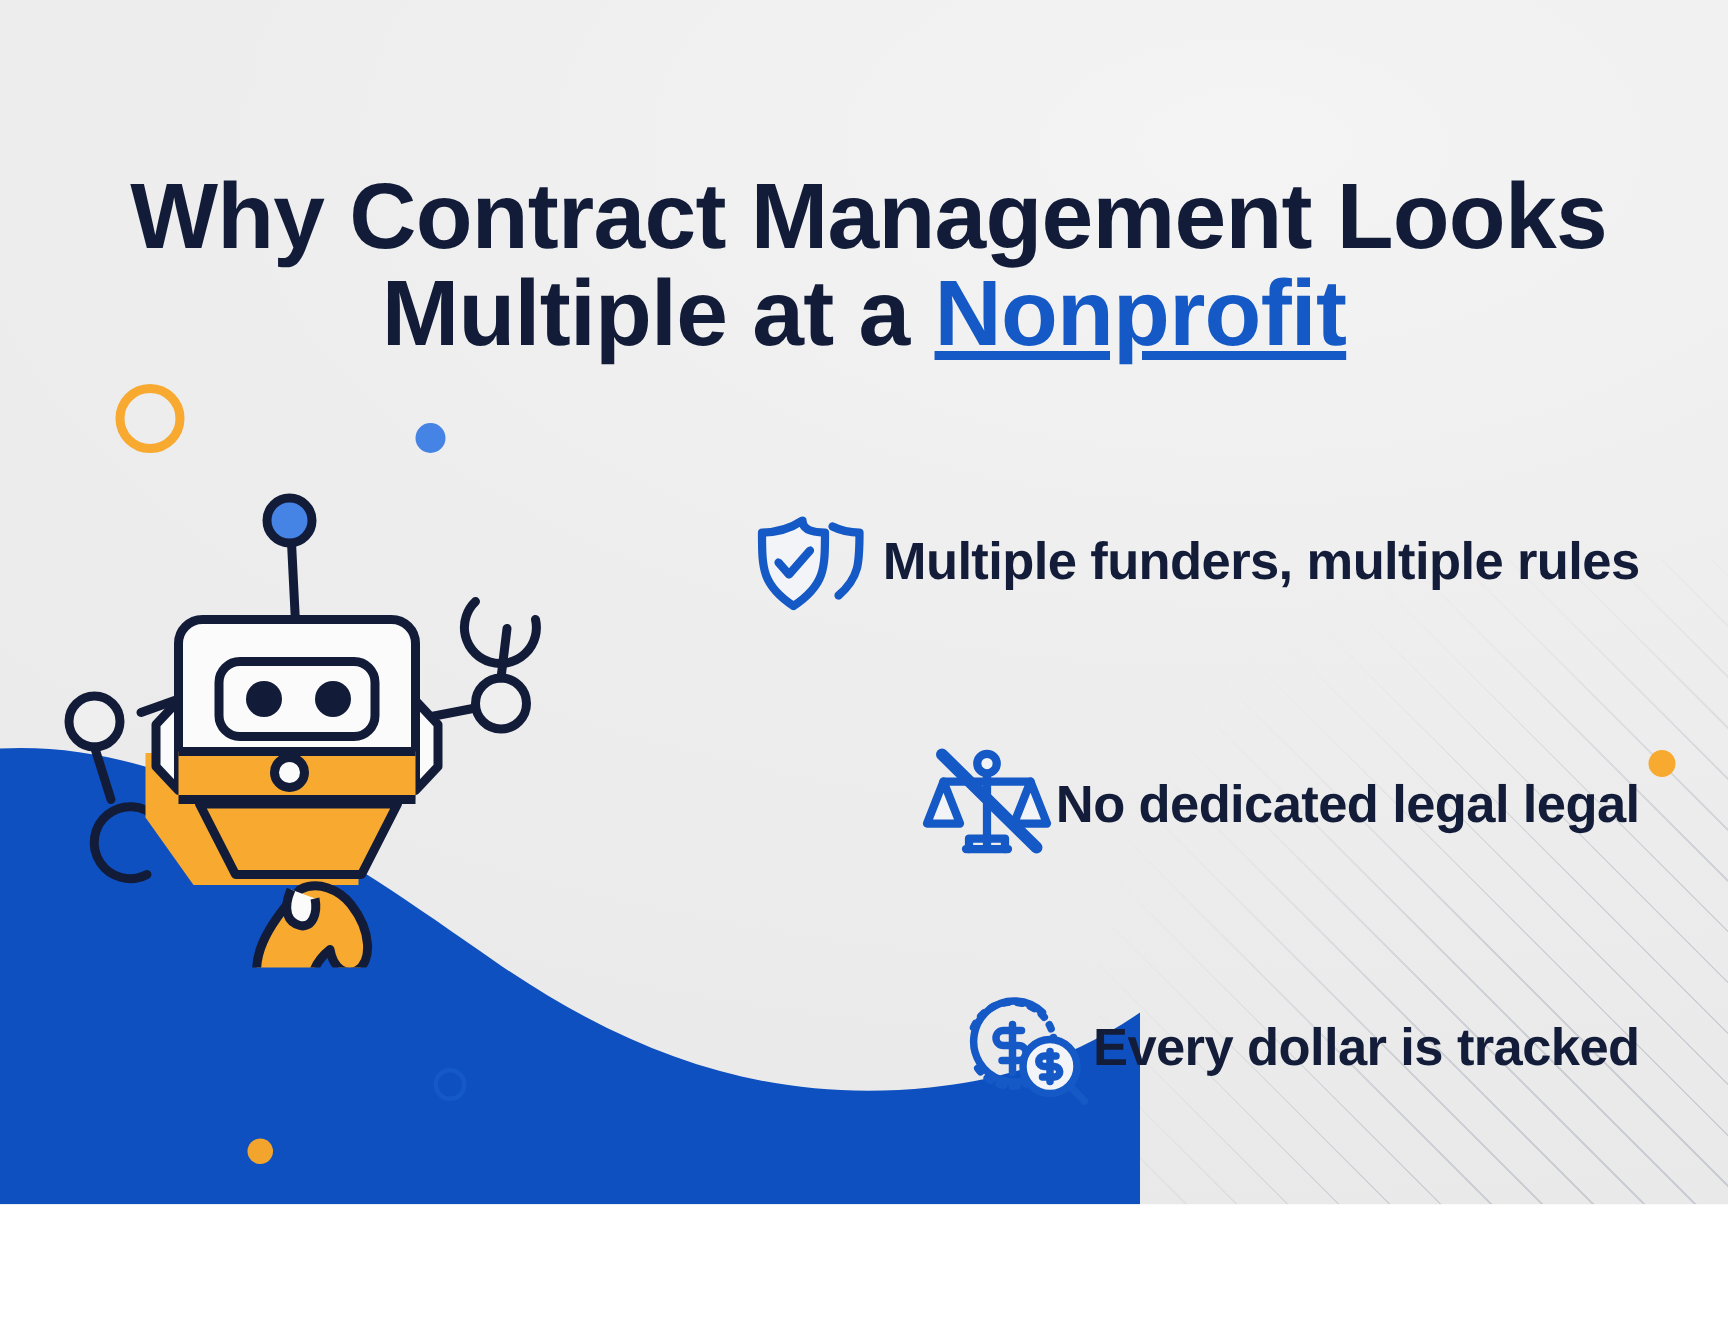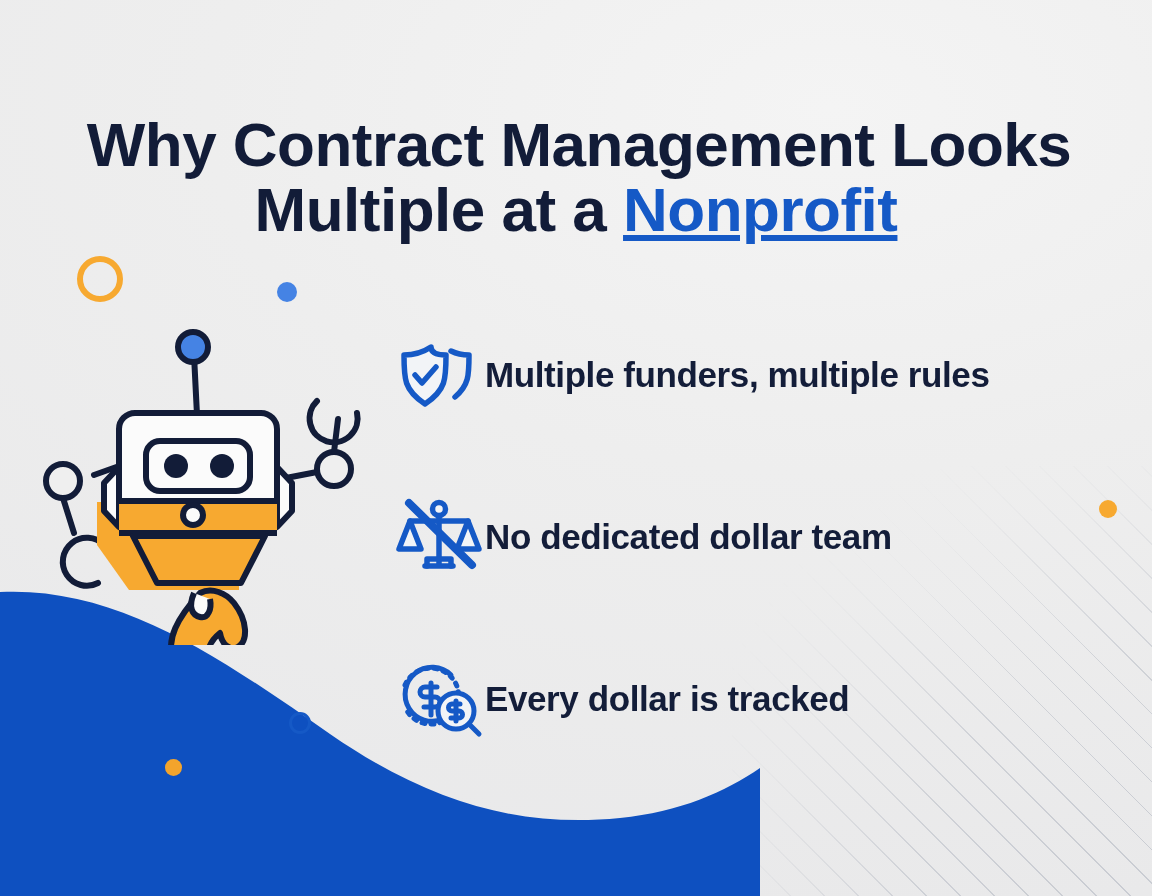--- a/index.html
+++ b/index.html
@@ -3,21 +3,21 @@
 <meta charset="utf-8">
 <style>
   html, body {
     margin: 0;
     padding: 0;
     background: #ffffff;
   }
   #stage {
     position: relative;
     width: 1152px;
-    height: 896px;
+    height: 803px;
     overflow: hidden;
     background: #efefef;
     font-family: "Liberation Sans", sans-serif;
   }
   #bg-gradient {
     position: absolute;
     inset: 0;
     background:
       radial-gradient(120% 90% at 72% 12%, #f4f4f4 0%, #eeeeee 45%, #e9e9ea 100%);
   }
@@ -61,20 +61,21 @@
     position: absolute;
     left: 393px;
     top: 325px;
     width: 700px;
   }
   .feature {
     display: flex;
     align-items: center;
     height: 100px;
     margin-bottom: 62px;
+    justify-content: flex-end;
   }
   .feature:last-child { margin-bottom: 0; }
   .f-icon {
     width: 92px;
     flex: 0 0 92px;
     display: flex;
     align-items: center;
     justify-content: flex-start;
   }
   .f-label {
@@ -195,21 +196,21 @@
             <circle cx="46" cy="18" r="6.5" fill="#f2f4f7"></circle>
             <path d="M17,30 L75,30"></path>
             <path d="M17,30 L6,58 L28,58 Z" fill="#f2f4f7"></path>
             <path d="M75,30 L64,58 L86,58 Z" fill="#f2f4f7"></path>
             <path d="M32,75 L60,75"></path>
             <path d="M34,75 L34,68 L58,68 L58,75"></path>
             <path d="M16,12 L79,74" stroke-width="8"></path>
           </g>
         </svg>
       </div>
-      <div class="f-label">No dedicated dollar team</div>
+      <div class="f-label">No dedicated legal legal</div>
     </div>
 
     <div class="feature">
       <div class="f-icon">
         <svg width="92" height="92" viewBox="0 0 92 92">
           <g fill="none" stroke="#1559c6" stroke-width="5" stroke-linecap="round" stroke-linejoin="round">
             <path d="M12,32 A28,28 0 1,1 14,58" stroke-dasharray="3 6"></path>
             <path d="M58,22 A27,27 0 1,0 50,66"></path>
             <path d="M38,30 L38,62 M44,34 L32,34 a5,5 0 0,0 0,10 l10,0 a5,5 0 0,1 0,10 l-11,0"></path>
             <circle cx="63" cy="58" r="18" fill="#f2f4f7"></circle>

